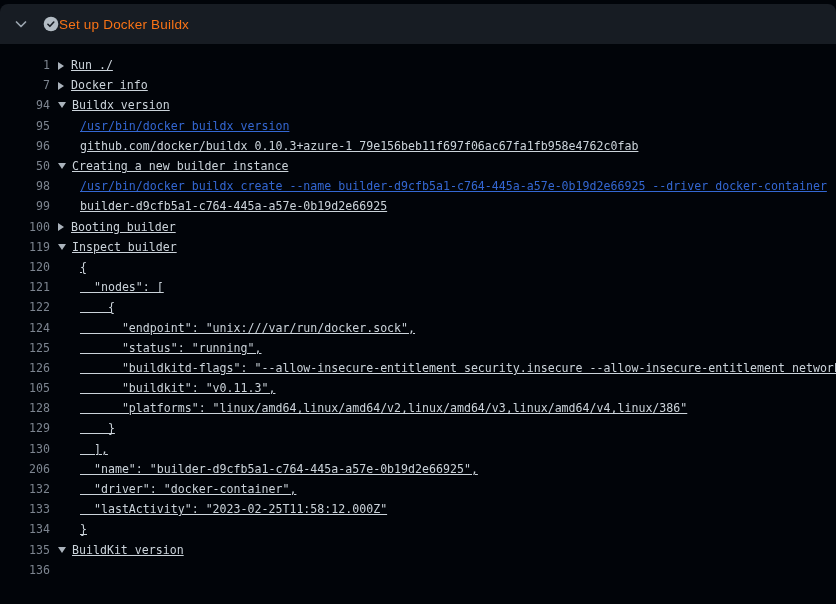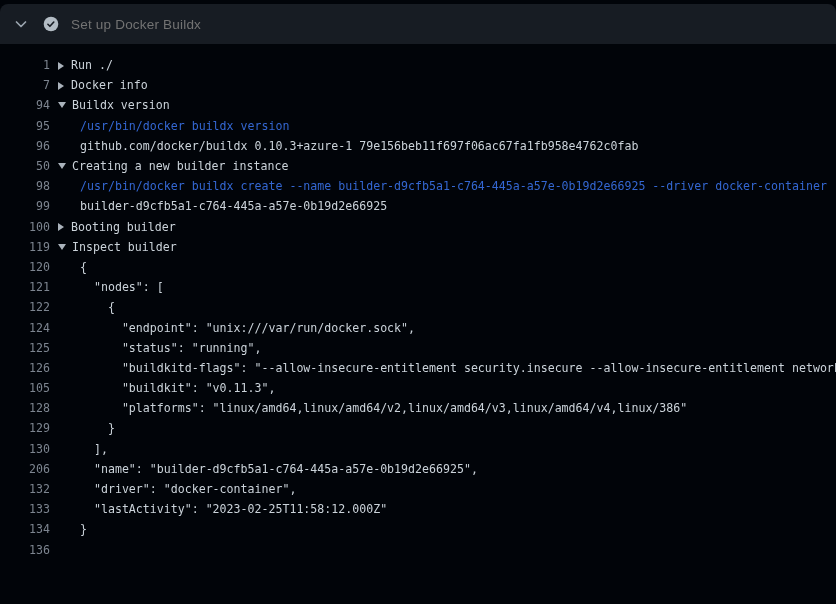--- a/index.html
+++ b/index.html
@@ -9,31 +9,31 @@
   }
   
   .step-header{
     position:absolute;top:4px;left:0;right:0;height:40px;
     background:#171c23;border-radius:8px 8px 0 0;
     display:flex;align-items:center;cursor:pointer;
   }
   .chev{margin-left:13px;display:flex;align-items:center;}
   .status{margin-left:14px;display:flex;align-items:center;}
   .step-title{
-    margin-left:12px;color:#737373;font-family:"Liberation Sans",sans-serif;
+    color:#f97316;font-family:"Liberation Sans",sans-serif;
     font-size:13.5px;letter-spacing:.2px;
   }
   
   .log{position:absolute;top:55px;left:0;right:0;}
   .row{display:flex;align-items:center;height:20.2px;white-space:pre;overflow:hidden;}
   .num{
     flex:0 0 50px;text-align:right;color:#7d8590;
     font-size:11.6px;cursor:pointer;user-select:none;
   }
-  .content{padding-left:8px;font-size:11.6px;color:#cbd3da;white-space:pre;}
+  .content{padding-left:8px;font-size:11.6px;color:#cbd3da;white-space:pre;text-decoration:underline;}
   .row.output .content,.row.command .content{padding-left:30px;}
   .row.command .content{color:#3467d2;text-align:right;}
   .row.group{cursor:pointer;}
   .tri{display:inline-block;width:0;height:0;vertical-align:middle;}
   .tri-r{border-left:6px solid #aab3bc;border-top:4px solid transparent;border-bottom:4px solid transparent;margin-right:7px;}
   .tri-d{border-top:6px solid #aab3bc;border-left:4px solid transparent;border-right:4px solid transparent;margin-right:6px;margin-bottom:1px;}
 </style>
 </head>
 <body>
 
@@ -144,18 +144,22 @@
     <span class="content">  "driver": "docker-container",</span>
   </div>
       <div class="row output">
     <span class="num">133</span>
     <span class="content">  "lastActivity": "2023-02-25T11:58:12.000Z"</span>
   </div>
       <div class="row output">
     <span class="num">134</span>
     <span class="content">}</span>
   </div>
+      <div class="row group">
+    <span class="num">135</span>
+    <span class="content"><span class="tri tri-d"></span><span>BuildKit version</span></span>
+  </div>
       <div class="row output">
     <span class="num">136</span>
   </div>
     </div>
 
 </div>
 
 </body></html>

